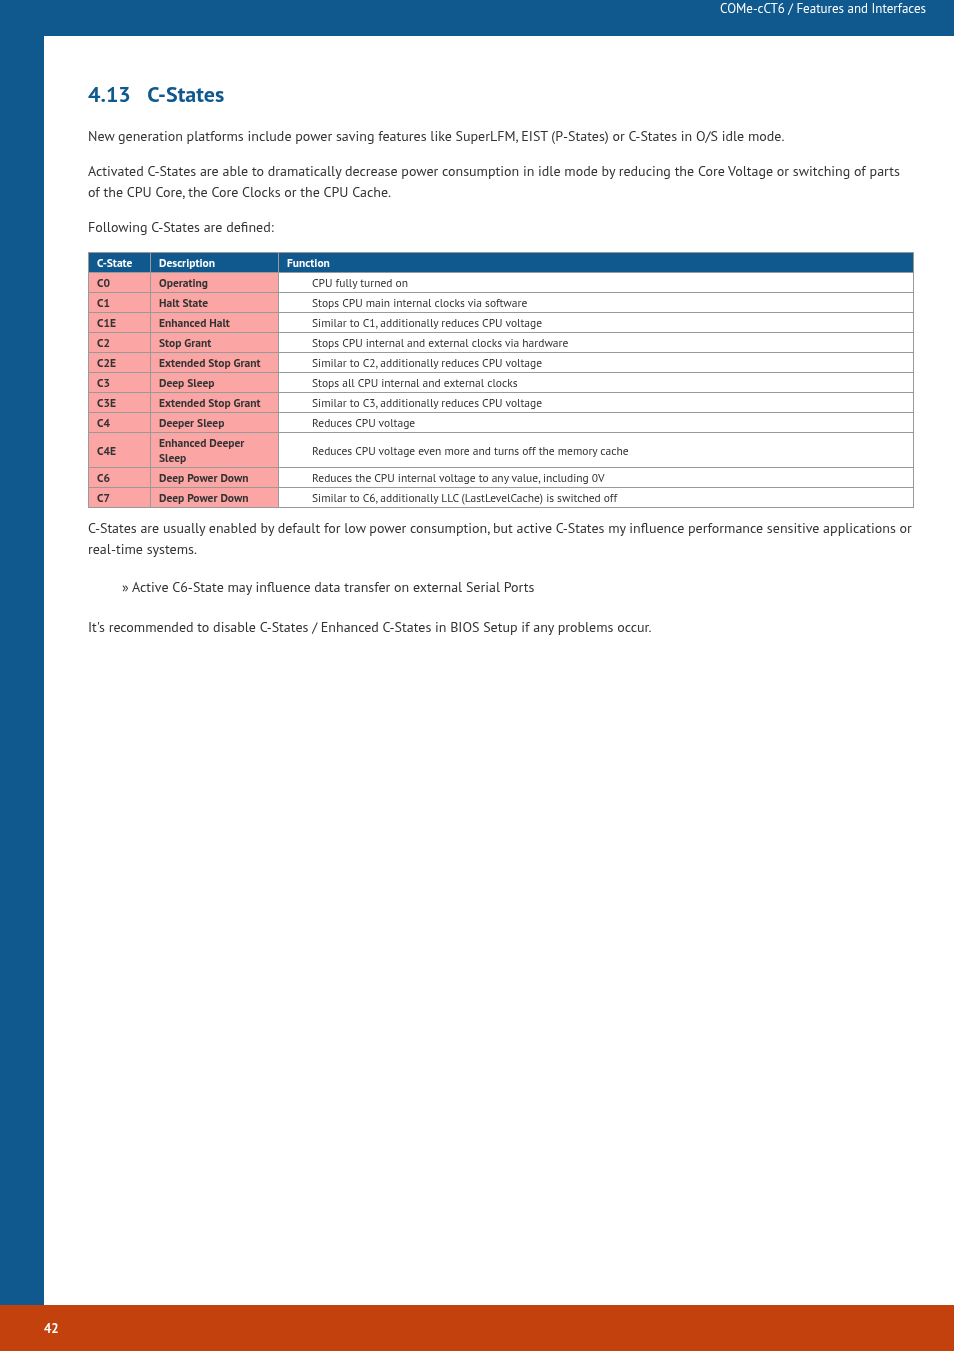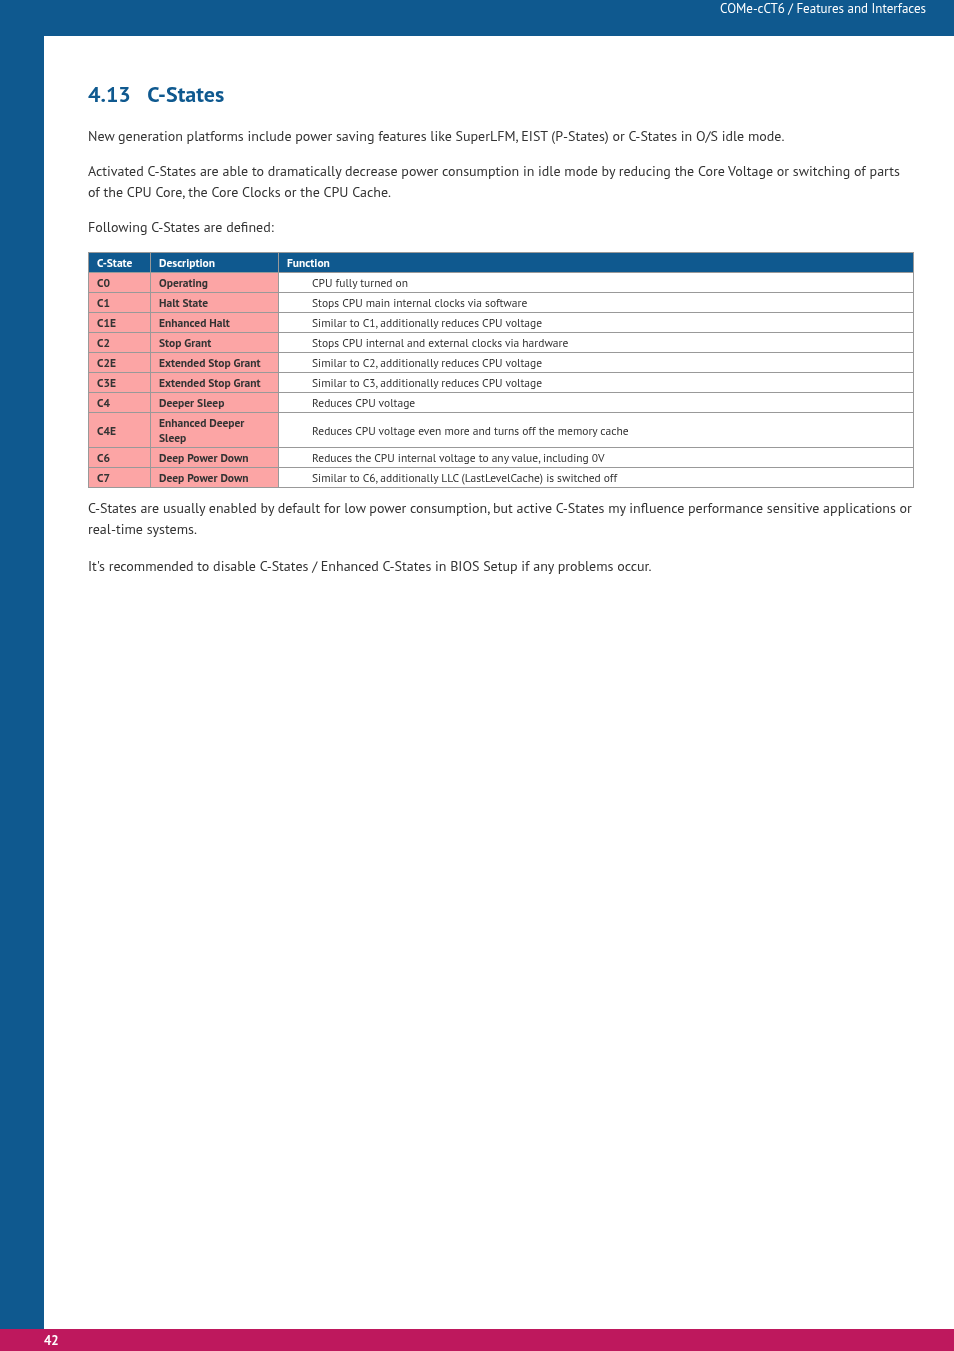--- a/index.html
+++ b/index.html
@@ -91,22 +91,22 @@
     line-height: 1.9;
   }
   ul.bullets li::before {
     content: "» ";
   }
   .footer {
     position: absolute;
     left: 0;
     bottom: 0;
     width: 100%;
-    height: 22px;
-    background: #be185d;
+    height: 46px;
+    background: #c2410c;
     display: flex;
     align-items: center;
     padding-left: 44px;
   }
   .footer-text {
     color: #ffffff;
     font-size: 13px;
     font-weight: 600;
   }
 </style>
@@ -157,20 +157,25 @@
           <td class="col-state">C2</td>
           <td class="col-desc">Stop Grant</td>
           <td class="col-func">Stops CPU internal and external clocks via hardware</td>
         </tr>
         <tr>
           <td class="col-state">C2E</td>
           <td class="col-desc">Extended Stop Grant</td>
           <td class="col-func">Similar to C2, additionally reduces CPU voltage</td>
         </tr>
         <tr>
+          <td class="col-state">C3</td>
+          <td class="col-desc">Deep Sleep</td>
+          <td class="col-func">Stops all CPU internal and external clocks</td>
+        </tr>
+        <tr>
           <td class="col-state">C3E</td>
           <td class="col-desc">Extended Stop Grant</td>
           <td class="col-func">Similar to C3, additionally reduces CPU voltage</td>
         </tr>
         <tr>
           <td class="col-state">C4</td>
           <td class="col-desc">Deeper Sleep</td>
           <td class="col-func">Reduces CPU voltage</td>
         </tr>
         <tr>
@@ -187,20 +192,21 @@
           <td class="col-state">C7</td>
           <td class="col-desc">Deep Power Down</td>
           <td class="col-func">Similar to C6, additionally LLC (LastLevelCache) is switched off</td>
         </tr>
       </tbody>
   </table>
 
   <p class="body-text">C-States are usually enabled by default for low power consumption, but active C-States my influence performance sensitive applications or real-time systems.</p>
 
   <ul class="bullets">
+    <li>Active C6-State may influence data transfer on external Serial Ports</li>
   </ul>
 
   <p class="body-text">It's recommended to disable C-States / Enhanced C-States in BIOS Setup if any problems occur.</p>
 
 </div>
 
 <div class="footer">
   <span class="footer-text">42</span>
 </div>
 

